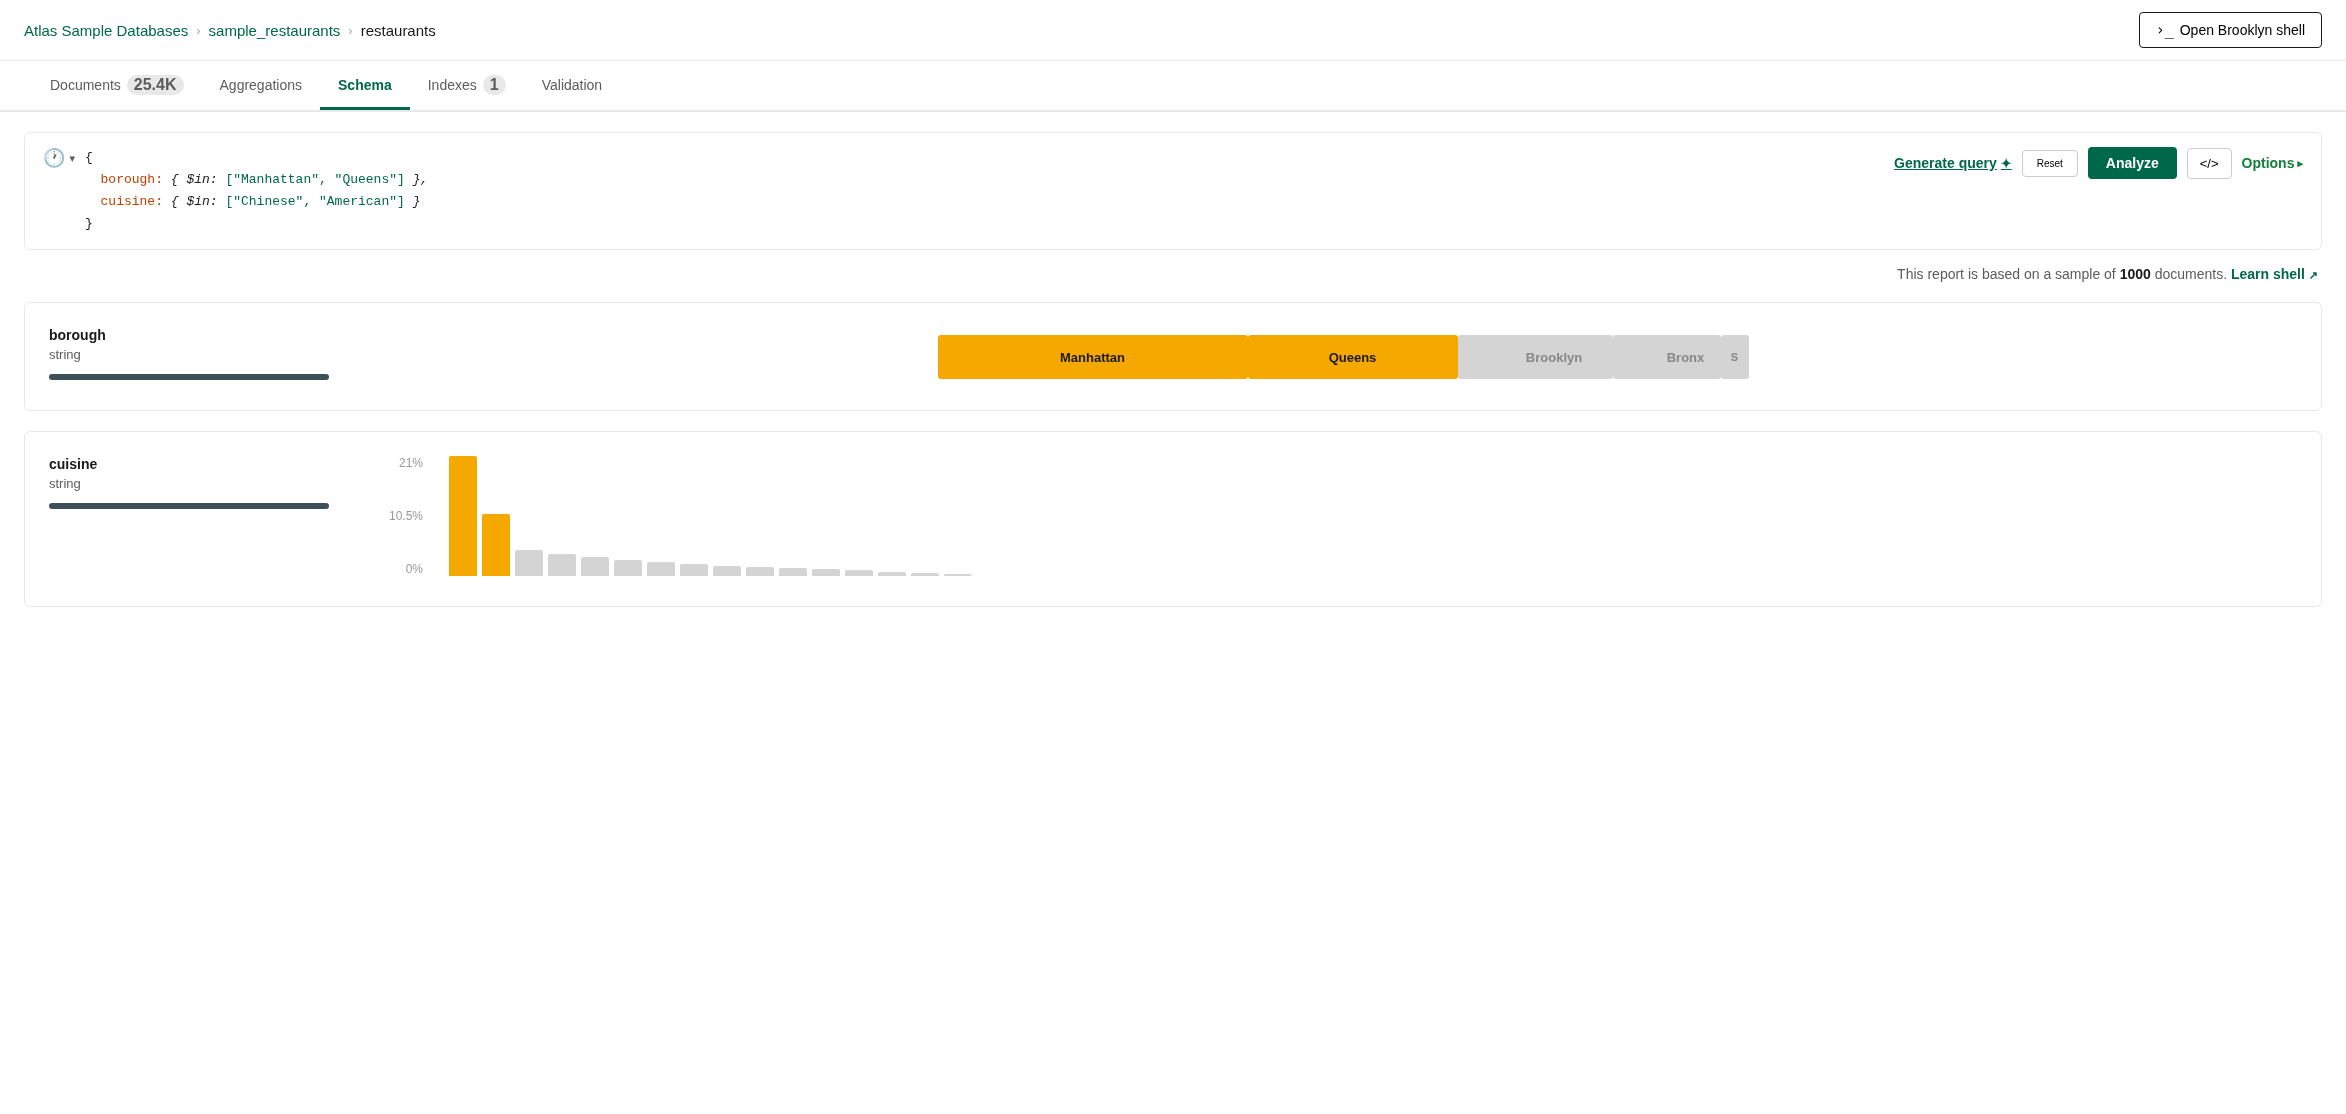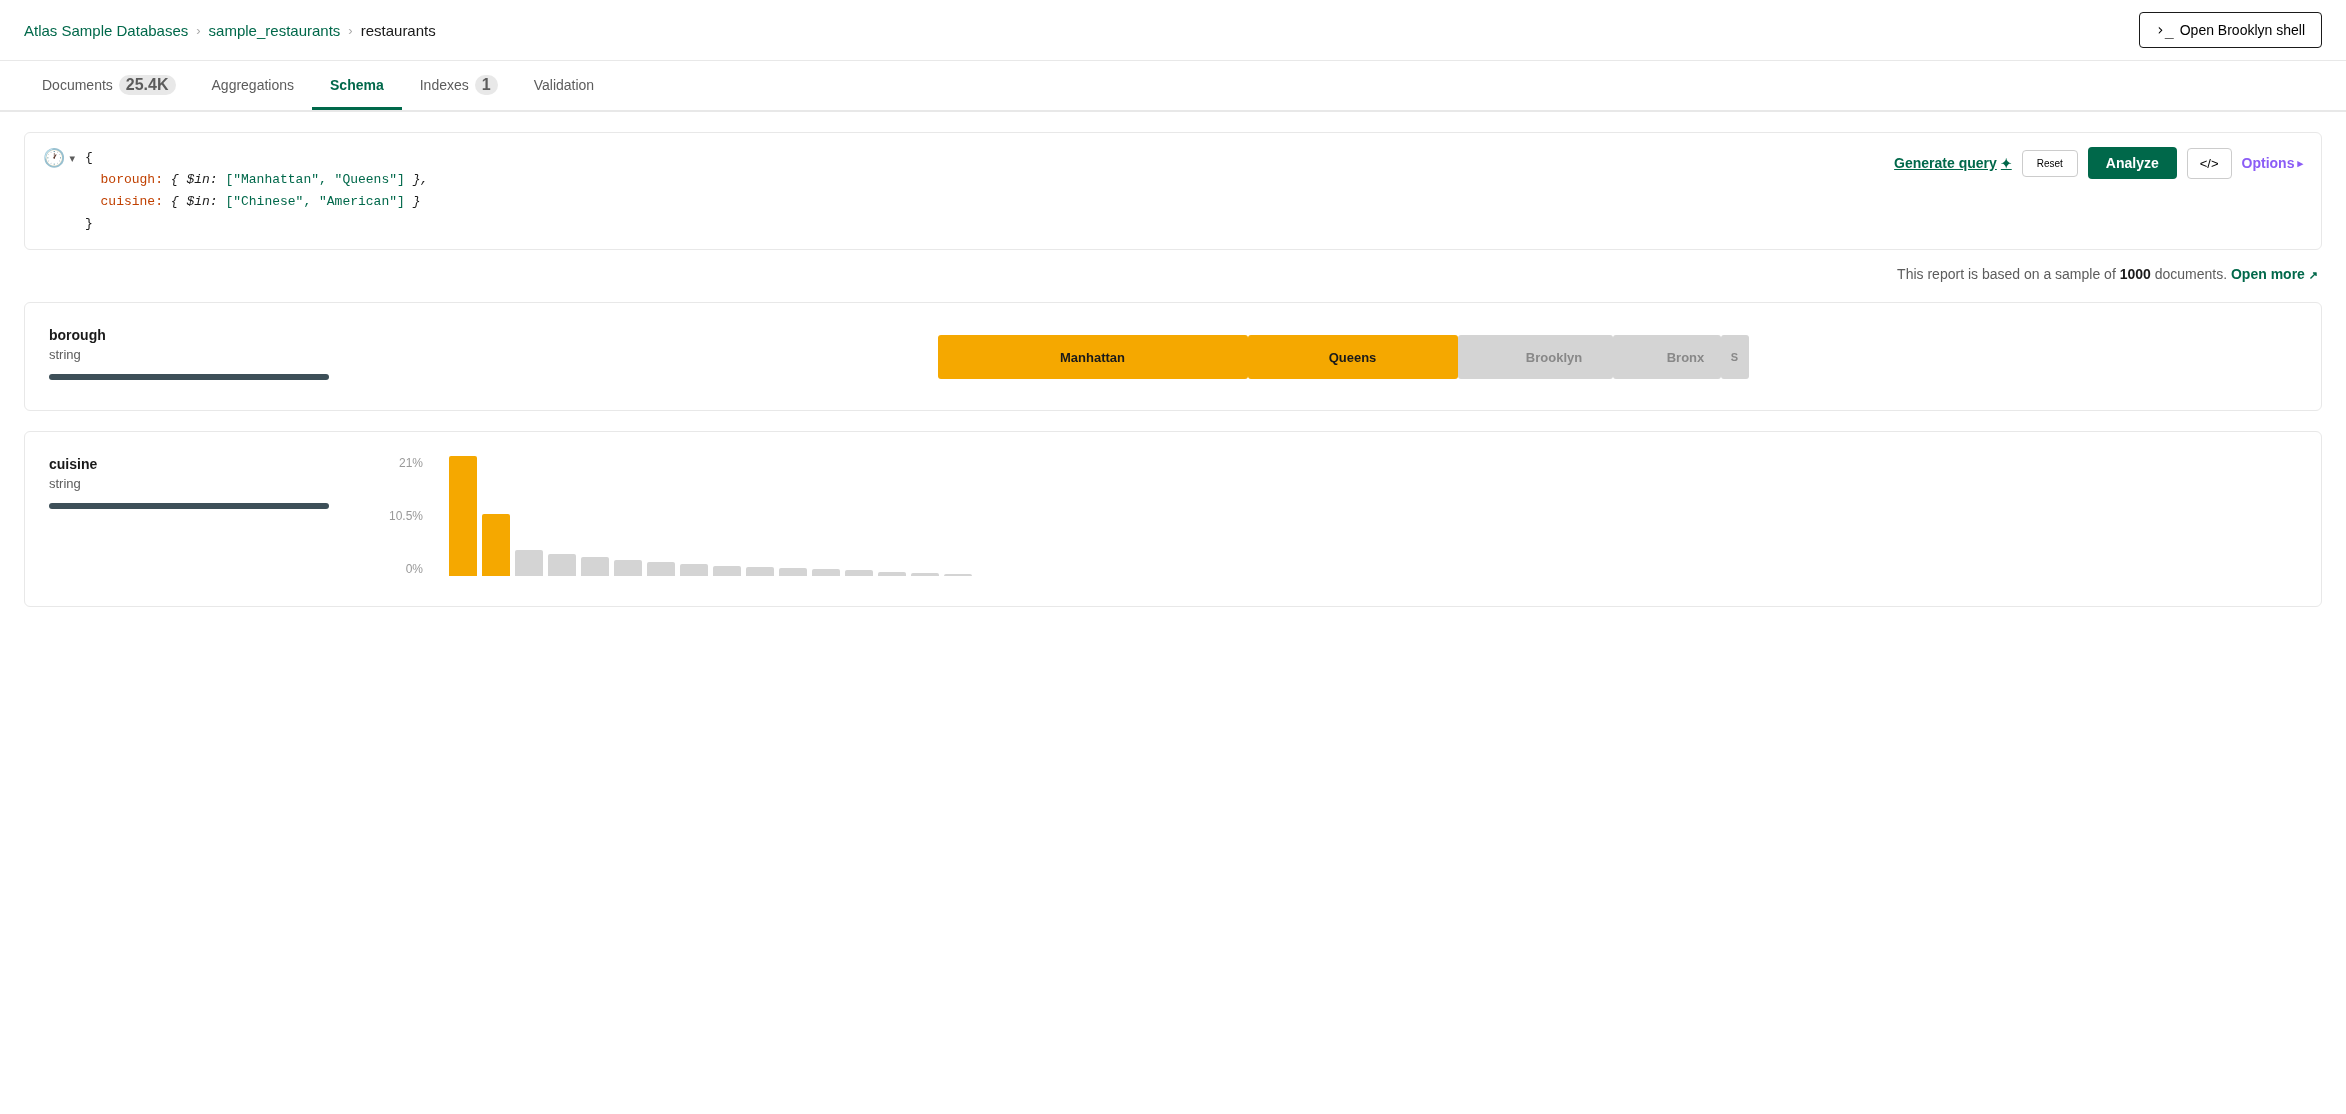--- a/index.html
+++ b/index.html
@@ -16,21 +16,21 @@
     .breadcrumb-current { color: #1a1a1a; font-weight: 500; }
     .open-shell-btn {
       border: 1.5px solid #1a1a1a; background: #fff; padding: 8px 16px;
       border-radius: 4px; cursor: pointer; font-size: 14px; font-weight: 500;
       display: flex; align-items: center; gap: 6px;
     }
 
     
     .tabs {
       display: flex; align-items: center; gap: 0;
-      padding: 0 24px; border-bottom: 2px solid #e8e8e8;
+      padding: 0 32px; border-bottom: 2px solid #e8e8e8;
     }
     .tab {
       padding: 14px 18px; cursor: pointer; font-size: 14px; color: #5c5c5c;
       border-bottom: 3px solid transparent; margin-bottom: -2px;
       display: flex; align-items: center; gap: 6px; white-space: nowrap;
     }
     .tab.active { color: #00684a; font-weight: 700; border-bottom: 3px solid #00684a; }
     .tab-badge {
       background: #e8e8e8; color: #5c5c5c; border-radius: 10px;
       padding: 1px 7px; font-size: 16px; font-weight: 600;
@@ -67,21 +67,21 @@
     }
     .analyze-btn {
       background: #00684a; color: #fff; border: none; padding: 8px 18px;
       border-radius: 4px; cursor: pointer; font-size: 14px; font-weight: 700;
     }
     .embed-btn {
       border: 1.5px solid #ccc; background: #fff; padding: 7px 12px;
       border-radius: 4px; cursor: pointer; font-size: 13px;
     }
     .options-btn {
-      background: none; border: none; color: #8b5cf6; cursor: pointer;
+      background: none; border: none; color: #15803d; cursor: pointer;
       font-size: 14px; font-weight: 600; display: flex; align-items: center; gap: 3px;
     }
 
     
     .sample-info {
       text-align: right; font-size: 14px; color: #5c5c5c;
       margin-bottom: 20px; padding-right: 4px;
     }
     .sample-info strong { color: #1a1a1a; font-weight: 700; }
     .sample-info a { color: #00684a; font-weight: 600; text-decoration: none; }
@@ -183,21 +183,21 @@
           <span>Options</span>
           <span style="font-size:11px;">▸</span>
         </button>
       </div>
     </div>
   </div>
 
   <div class="sample-info">
     <span>This report is based on a sample of </span><strong>1000</strong><span> documents.</span>
     <a href="#">
-      <span>Open more</span>
+      <span>Learn shell</span>
       <span style="font-size:11px;">↗</span>
     </a>
   </div>
 
   <div class="field-card">
     <div class="field-row">
       <div class="field-left">
         <div class="field-name">borough</div>
         <div class="field-type">string</div>
         <div class="field-bar"></div>

